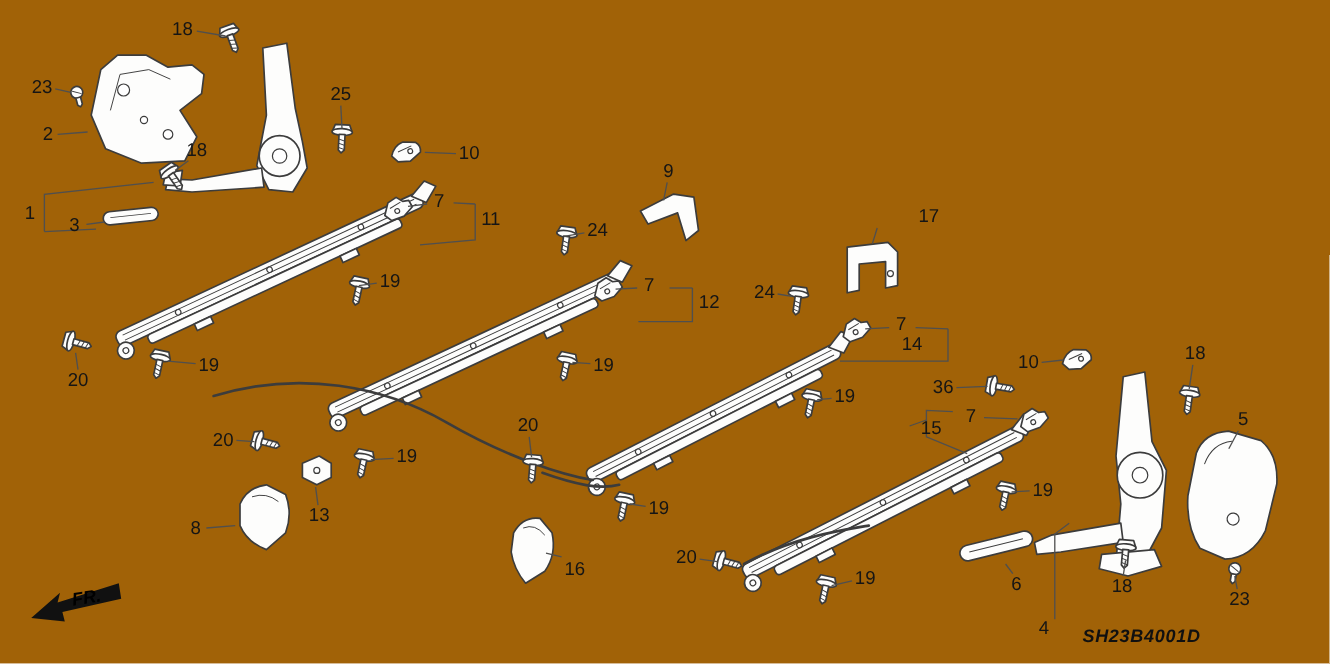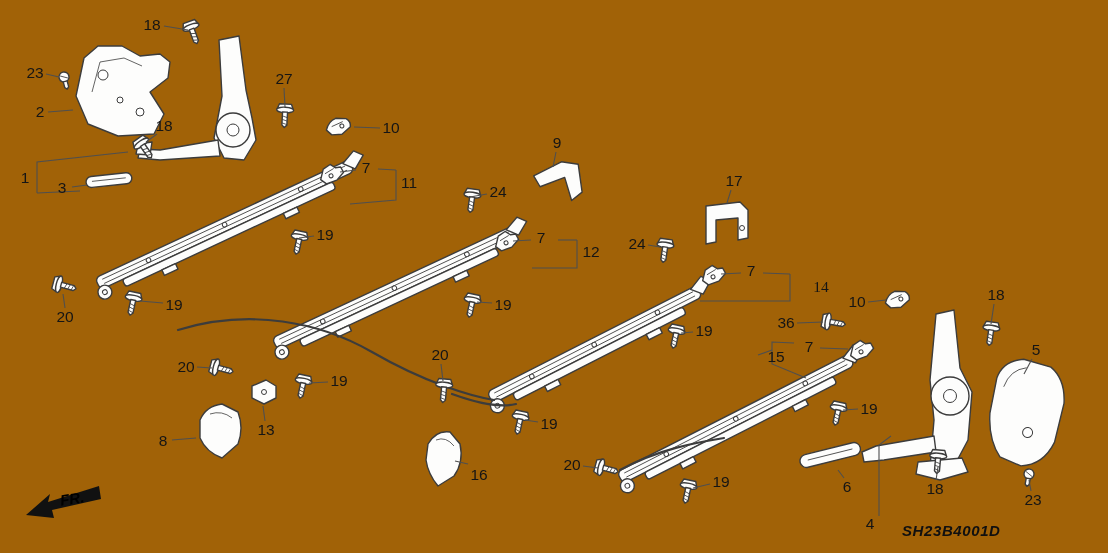--- a/index.html
+++ b/index.html
@@ -260,36 +260,36 @@
         <polyline points="879,516 879,445 891,436" class="leader"></polyline>
         <polyline points="936,480 938,467" class="leader"></polyline>
         <polyline points="1031,491 1029,480" class="leader"></polyline>
       </g>
   </svg>
 
   <div id="callouts">
       <div class="callout" style="left: 152px; top: 25px;">18</div>
       <div class="callout" style="left: 35px; top: 73px;">23</div>
       <div class="callout" style="left: 40px; top: 112px;">2</div>
-      <div class="callout" style="left: 284px; top: 79px;">27</div>
+      <div class="callout" style="left: 284px; top: 79px;">25</div>
       <div class="callout" style="left: 164px; top: 126px;">18</div>
       <div class="callout" style="left: 391px; top: 128px;">10</div>
       <div class="callout" style="left: 25px; top: 178px;">1</div>
       <div class="callout" style="left: 62px; top: 188px;">3</div>
       <div class="callout" style="left: 366px; top: 168px;">7</div>
       <div class="callout" style="left: 409px; top: 183px;">11</div>
       <div class="callout" style="left: 498px; top: 192px;">24</div>
       <div class="callout" style="left: 557px; top: 143px;">9</div>
-      <div class="callout" style="left: 734px; top: 181px;">17</div>
+      <div class="callout" style="left: 774px; top: 181px;">17</div>
       <div class="callout" style="left: 325px; top: 235px;">19</div>
       <div class="callout" style="left: 541px; top: 238px;">7</div>
       <div class="callout" style="left: 591px; top: 252px;">12</div>
       <div class="callout" style="left: 637px; top: 244px;">24</div>
       <div class="callout" style="left: 751px; top: 271px;">7</div>
-      <div class="callout" style="left: 821px; top: 287px; font-family: Liberation Serif, serif;">14</div>
+      <div class="callout" style="left: 760px; top: 287px;">14</div>
       <div class="callout" style="left: 65px; top: 317px;">20</div>
       <div class="callout" style="left: 174px; top: 305px;">19</div>
       <div class="callout" style="left: 857px; top: 302px;">10</div>
       <div class="callout" style="left: 786px; top: 323px;">36</div>
       <div class="callout" style="left: 996px; top: 295px;">18</div>
       <div class="callout" style="left: 1036px; top: 350px;">5</div>
       <div class="callout" style="left: 186px; top: 367px;">20</div>
       <div class="callout" style="left: 339px; top: 381px;">19</div>
       <div class="callout" style="left: 266px; top: 430px; text-align: center;">13</div>
       <div class="callout" style="left: 163px; top: 441px;">8</div>

